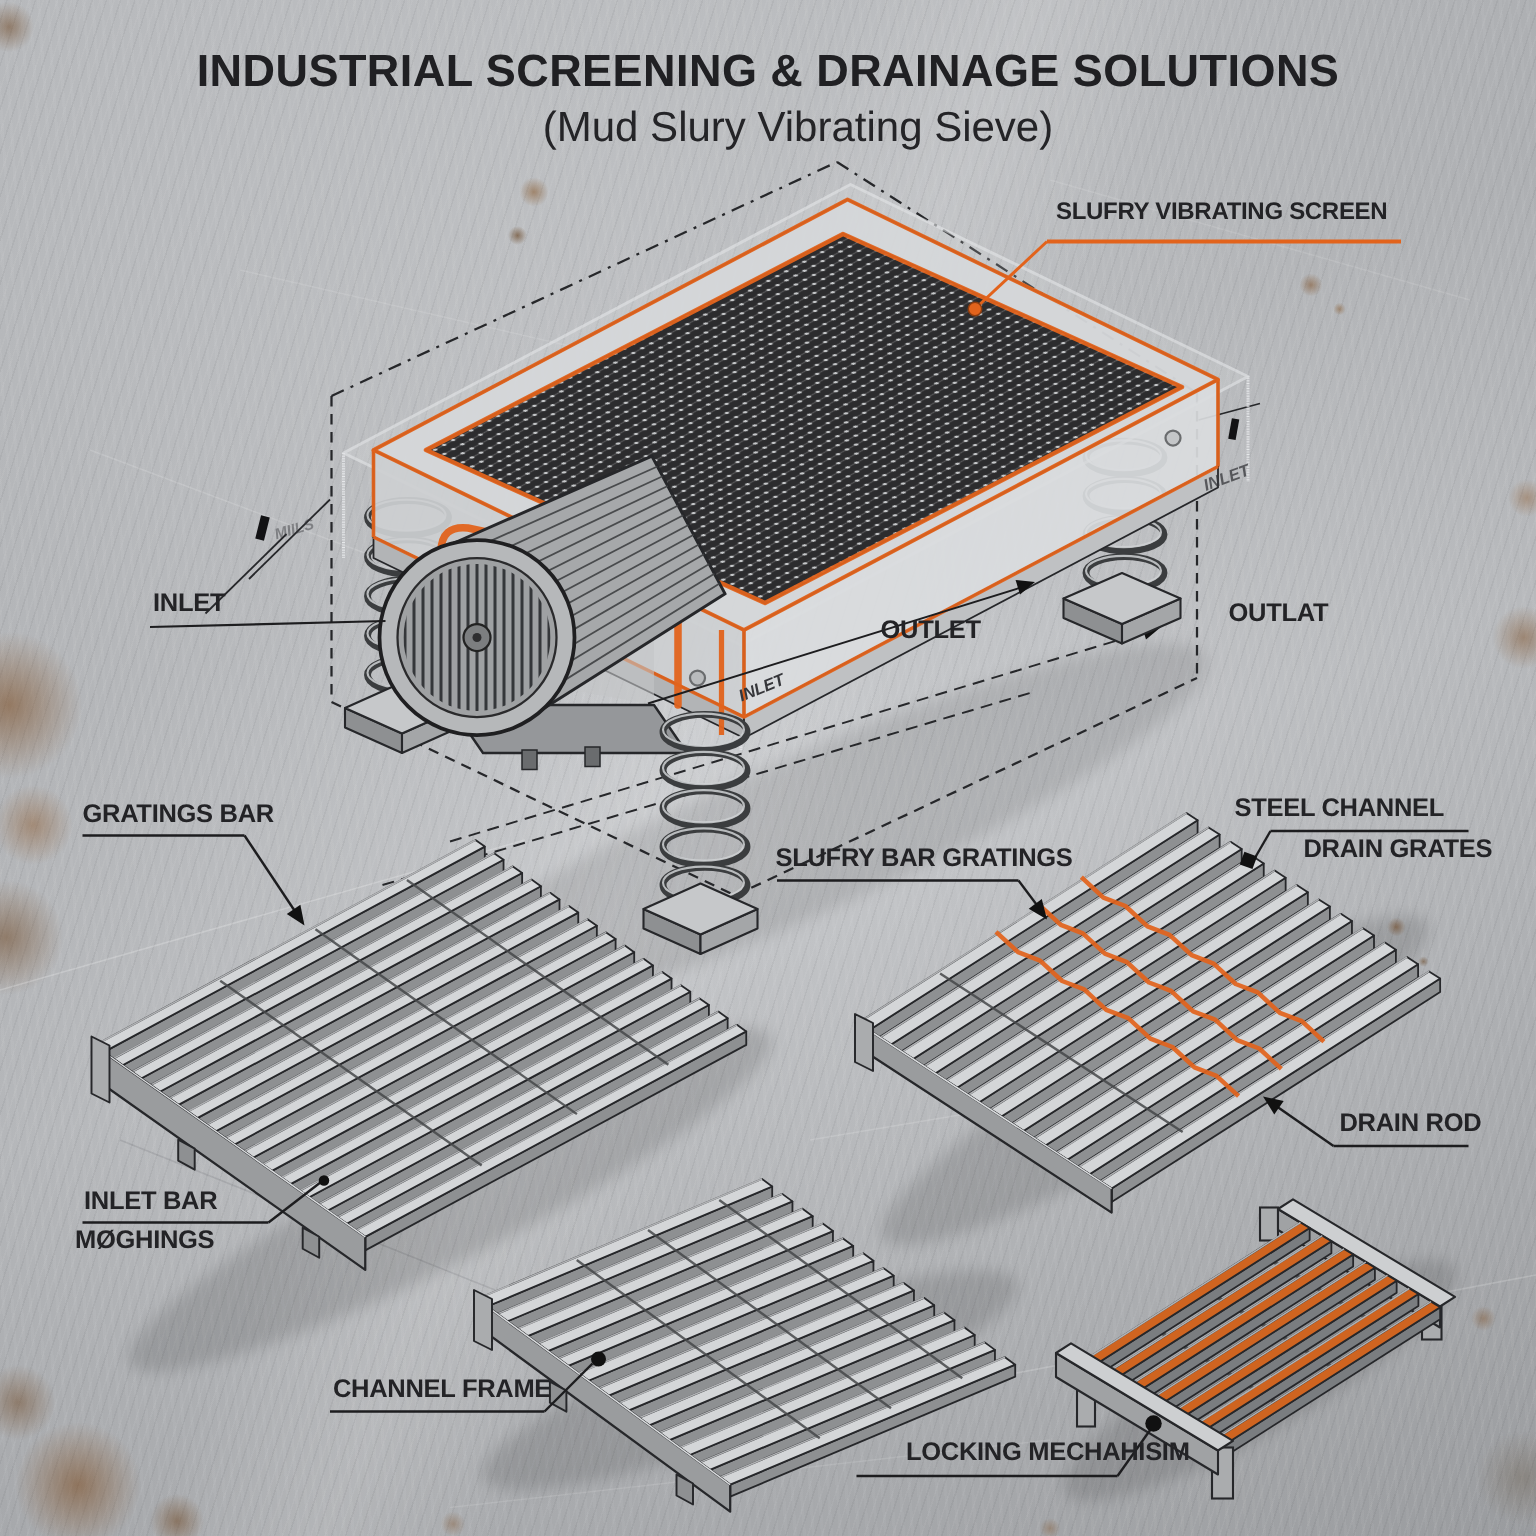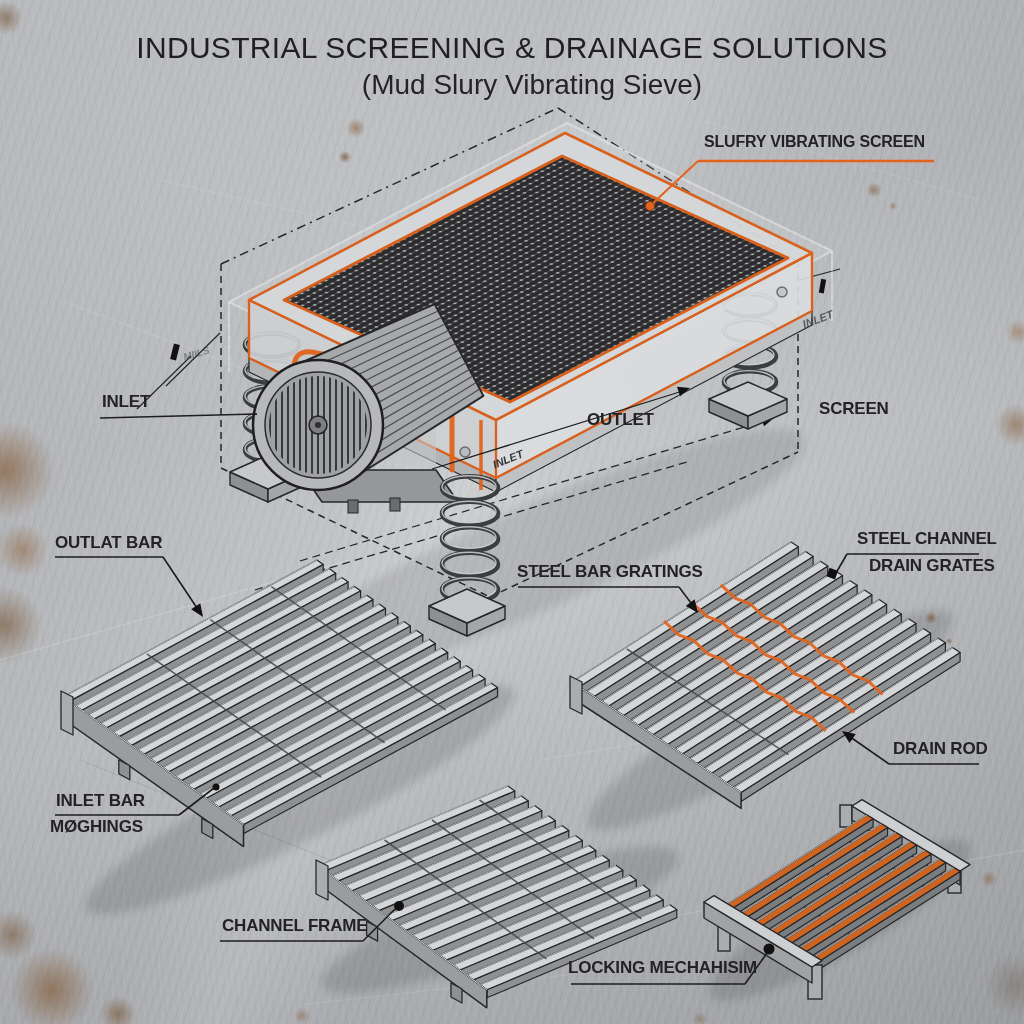--- a/index.html
+++ b/index.html
@@ -33,21 +33,21 @@
       radial-gradient(130% 130% at 48% 42%, rgba(255,255,255,.10), rgba(40,42,46,.22) 85%),
       linear-gradient(160deg,#c9cbce 0%,#bcbec1 35%,#c4c6c9 55%,#abadb0 100%);
   }
   svg.art{position:absolute;left:0;top:0;z-index:1;}
   .lbl{
     position:absolute;z-index:2;white-space:nowrap;
     color:#232326;font-weight:700;font-size:17px;letter-spacing:-.2px;
   }
   .title{
     position:absolute;z-index:2;left:0;right:0;top:31px;text-align:center;
-    font-size:30px;font-weight:400;color:#202023;letter-spacing:.3px;
+    font-size:30px;font-weight:700;color:#202023;letter-spacing:.3px;
   }
   .subtitle{
     position:absolute;z-index:2;left:0;right:0;top:69px;text-align:center;
     font-size:28px;font-weight:500;color:#242427;padding-left:40px;
   }
   .small-note{
     position:absolute;z-index:2;white-space:nowrap;
     color:#35363a;font-size:11px;font-weight:700;font-style:italic;
   }
 </style>
@@ -478,28 +478,28 @@
         <circle cx="769" cy="949" r="5.5" fill="#111"></circle>
       </g>
     </svg>
 
   <div class="title">INDUSTRIAL SCREENING &amp; DRAINAGE SOLUTIONS</div>
   <div class="subtitle">(Mud Slury Vibrating Sieve)</div>
 
   <div class="lbl" style="left:704px;top:133px;font-size:16px">SLUFRY VIBRATING SCREEN</div>
   <div class="lbl" style="left:102px;top:392px">INLET</div>
   <div class="lbl" style="left:587px;top:410px">OUTLET</div>
-  <div class="lbl" style="left:819px;top:399px">SCREEN</div>
+  <div class="lbl" style="left:819px;top:399px">OUTLAT</div>
 
   <div class="small-note" style="left:492px;top:453px;transform:rotate(-22deg)">INLET</div>
   <div class="small-note" style="left:802px;top:313px;transform:rotate(-20deg);opacity:.75">INLET</div>
   <div class="small-note" style="left:183px;top:348px;transform:rotate(-16deg);opacity:.45;font-size:10px">MIILS</div>
 
-  <div class="lbl" style="left:55px;top:533px">OUTLAT BAR</div>
-  <div class="lbl" style="left:517px;top:562px">STEEL BAR GRATINGS</div>
-  <div class="lbl" style="left:857px;top:529px">STEEL CHANNEL</div>
+  <div class="lbl" style="left:55px;top:533px">GRATINGS BAR</div>
+  <div class="lbl" style="left:517px;top:562px">SLUFRY BAR GRATINGS</div>
+  <div class="lbl" style="left:823px;top:529px">STEEL CHANNEL</div>
   <div class="lbl" style="left:869px;top:556px">DRAIN GRATES</div>
   <div class="lbl" style="left:893px;top:739px">DRAIN ROD</div>
   <div class="lbl" style="left:56px;top:791px">INLET BAR</div>
   <div class="lbl" style="left:50px;top:817px">MØGHINGS</div>
   <div class="lbl" style="left:222px;top:916px">CHANNEL FRAME</div>
-  <div class="lbl" style="left:568px;top:958px">LOCKING MECHAHISIM</div>
+  <div class="lbl" style="left:604px;top:958px">LOCKING MECHAHISIM</div>
 </div>
 
 </body></html>

